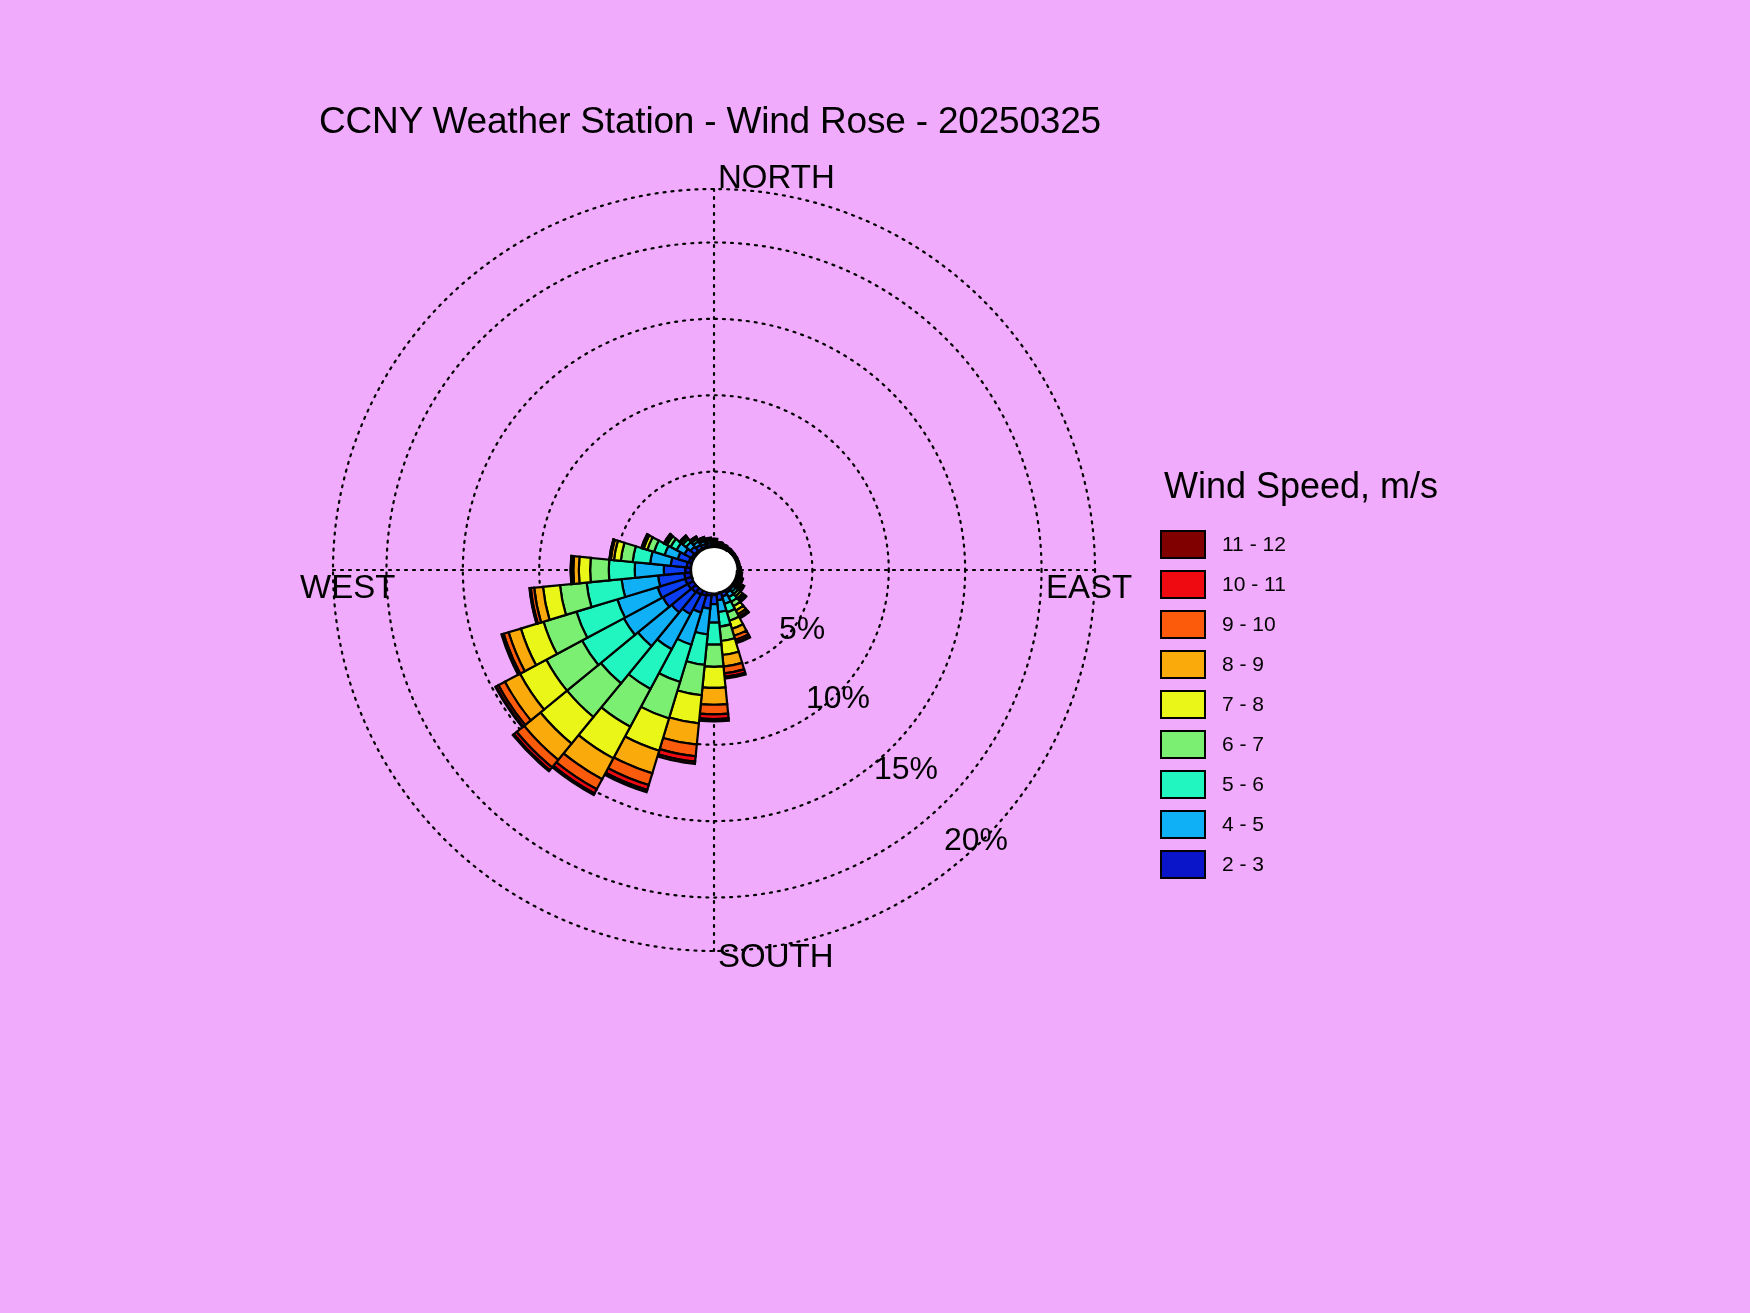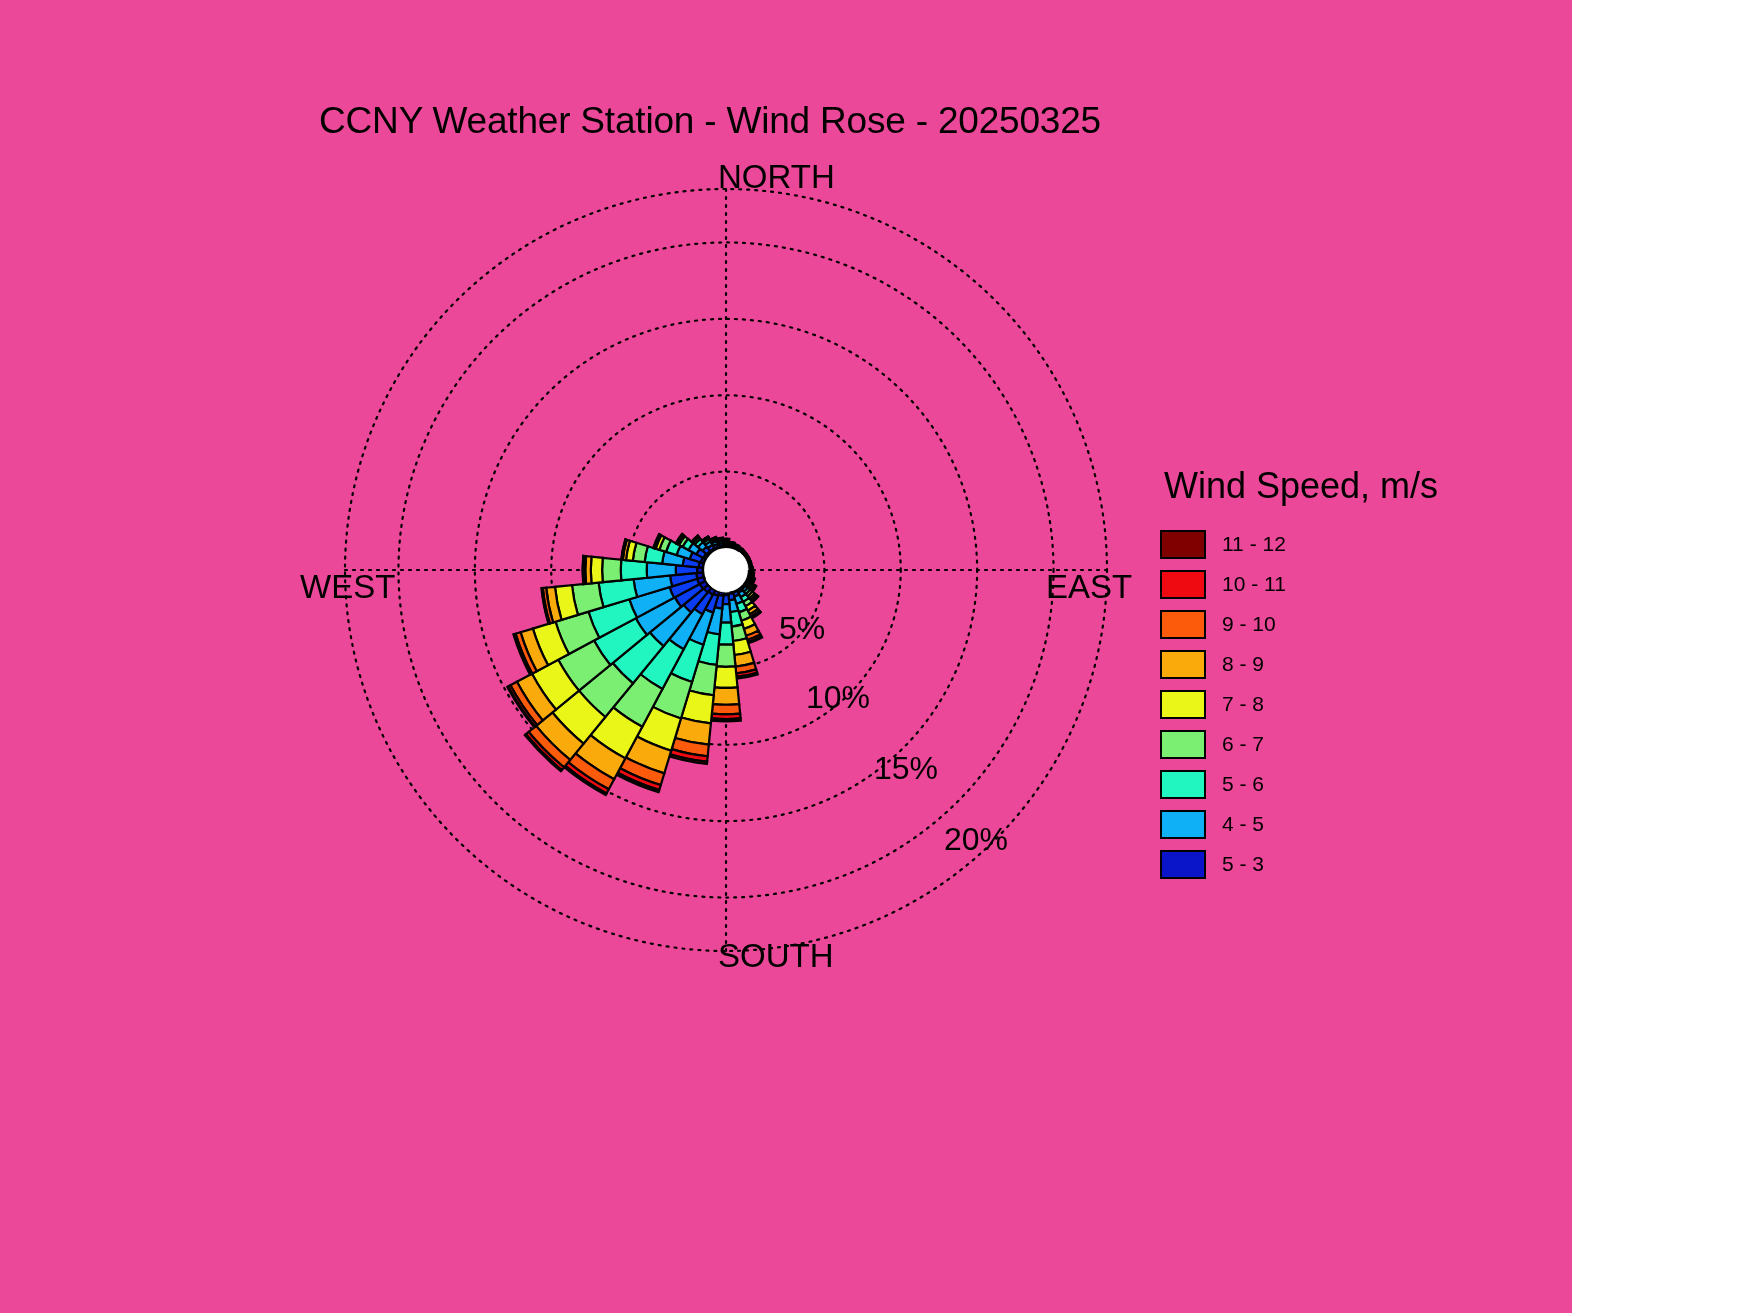--- a/index.html
+++ b/index.html
@@ -9,44 +9,43 @@
     background: #ffffff;
   }
   body {
     width: 1750px;
     height: 1313px;
     font-family: "Liberation Sans", sans-serif;
     overflow: hidden;
   }
   #figure {
     position: relative;
-    width: 1572px;
+    width: 1750px;
     height: 1313px;
-    background: #ec4899;
+    background: #f0abfc;
     text-decoration: underline;
   }
   #chart-title {
     position: absolute;
     left: 0;
     top: 100px;
     width: 1420px;
     text-align: center;
     font-size: 37px;
     color: #000000;
     font-family: "Liberation Sans", sans-serif;
     letter-spacing: -0.2px;
     white-space: nowrap;
   }
   #polar-area {
     position: absolute;
     left: 0;
     top: 0;
     width: 1430px;
     height: 1313px;
-    padding-left: 12px;
   }
   .axis-label {
     position: absolute;
     font-size: 33px;
     color: #000000;
     white-space: nowrap;
     font-family: "Liberation Sans", sans-serif;
   }
   .radial-label {
     position: absolute;
@@ -543,18 +542,18 @@
         <div class="legend-row">
           <div class="legend-swatch" style="background: rgb(33, 245, 192);"></div>
           <div class="legend-label">5 - 6</div>
         </div>
         <div class="legend-row">
           <div class="legend-swatch" style="background: rgb(16, 176, 247);"></div>
           <div class="legend-label">4 - 5</div>
         </div>
         <div class="legend-row">
           <div class="legend-swatch" style="background: rgb(10, 20, 200);"></div>
-          <div class="legend-label">5 - 3</div>
+          <div class="legend-label">2 - 3</div>
         </div>
       </div>
   </div>
 
 </div>
 
 </body></html>

